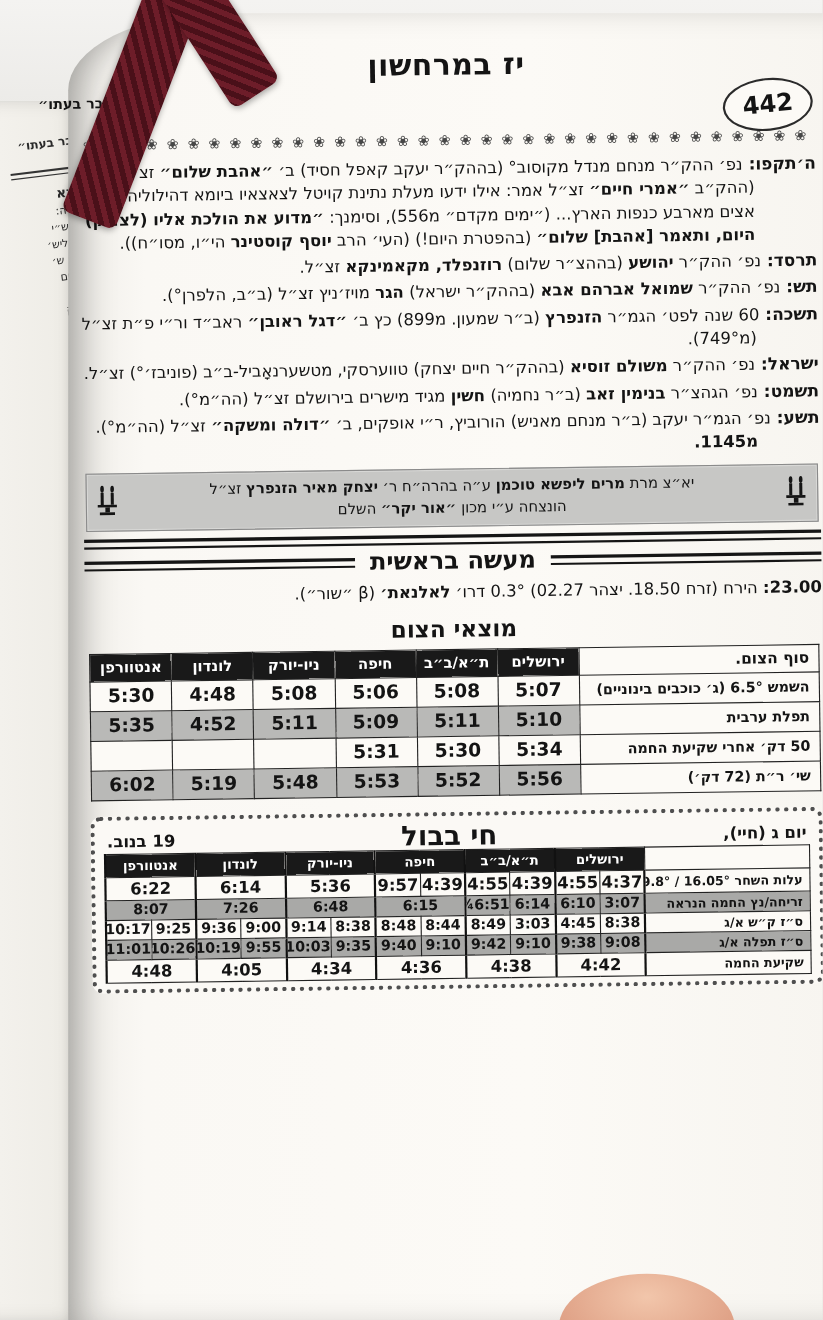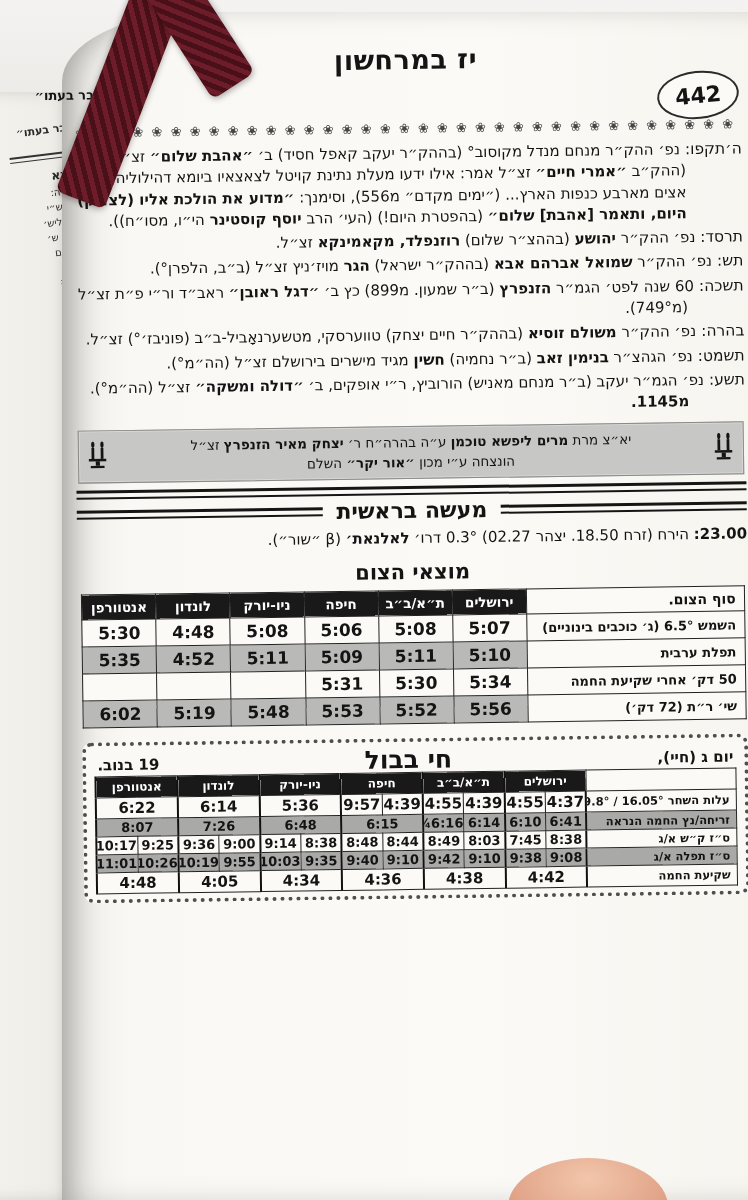--- a/index.html
+++ b/index.html
@@ -42,21 +42,21 @@
   .running-title{position:absolute;right:630px;top:8px;font-size:13px;font-weight:bold;white-space:nowrap;}
   .page-oval{position:absolute;left:586px;top:0;width:78px;height:44px;border:2px solid #2b2b2b;
              border-radius:50%;display:flex;align-items:center;justify-content:center;
              font-size:22px;font-weight:bold;transform:rotate(-5deg);background:#fcfaf6;}
   .garland{white-space:nowrap;overflow:hidden;text-align:center;color:#474747;
            font-size:13px;letter-spacing:2px;margin:0 4px 6px;}
 
   
   .entries{direction:rtl;text-align:right;}
   .entry{font-size:15px;line-height:1.42;padding-right:56px;text-indent:-56px;margin:0 0 2px;}
-  .entry .lead{font-weight:normal;font-size:15.5px;}
+  .entry .lead{font-weight:bold;font-size:15.5px;}
   .b{font-weight:bold;}
 
   
   .memorial{direction:rtl;display:flex;align-items:center;gap:6px;background:#c7c7c5;
             border:1px solid #8a8a8a;box-shadow:0 0 0 1px #d8d8d6 inset;
             padding:5px 8px;margin:9px 2px 7px;}
   .mem-lines{flex:1;text-align:center;font-size:13.5px;line-height:1.55;}
   .candles{flex:0 0 auto;}
 
   
@@ -141,21 +141,21 @@
         <span class="page-oval">442</span>
       </div>
 
       <div class="garland" id="garland">❀ ❀ ❀ ❀ ❀ ❀ ❀ ❀ ❀ ❀ ❀ ❀ ❀ ❀ ❀ ❀ ❀ ❀ ❀ ❀ ❀ ❀ ❀ ❀ ❀ ❀ ❀ ❀ ❀ ❀ ❀ ❀ ❀ ❀ ❀ ❀ ❀ ❀ ❀ ❀ ❀ ❀ ❀ ❀ ❀ ❀</div>
 
       <div class="entries" id="entries">
           <div class="entry"><span class="lead">ה׳תקפו: </span><span>נפ׳ ההק״ר מנחם מנדל מקוסוב° (בההק״ר יעקב קאפל חסיד) ב׳ </span><span class="b">״אהבת שלום״</span><span> זצ״ל (ההק״ב </span><span class="b">״אמרי חיים״</span><span> זצ״ל אמר: אילו ידעו מעלת נתינת קויטל לצאצאיו ביומא דהילוליה, היו אצים מארבע כנפות הארץ... (״ימים מקדם״ מ556), וסימנך: </span><span class="b">״מדוע את הולכת אליו (לצדיק) היום, ותאמר [אהבת] שלום״</span><span> (בהפטרת היום!) (העי׳ הרב </span><span class="b">יוסף קוסטינר</span><span> הי״ו, מסו״ח)).</span></div>
           <div class="entry"><span class="lead">תרסד: </span><span>נפ׳ ההק״ר </span><span class="b">יהושע</span><span> (בההצ״ר שלום) </span><span class="b">רוזנפלד, מקאמינקא</span><span> זצ״ל.</span></div>
           <div class="entry"><span class="lead">תש: </span><span>נפ׳ ההק״ר </span><span class="b">שמואל אברהם אבא</span><span> (בההק״ר ישראל) </span><span class="b">הגר</span><span> מויז׳ניץ זצ״ל (ב״ב, הלפרן°).</span></div>
           <div class="entry"><span class="lead">תשכה: </span><span>60 שנה לפט׳ הגמ״ר </span><span class="b">הזנפרץ</span><span> (ב״ר שמעון. מ899) כץ ב׳ </span><span class="b">״דגל ראובן״</span><span> ראב״ד ור״י פ״ת זצ״ל (מ749°).</span></div>
-          <div class="entry"><span class="lead">בהרה: </span><span>נפ׳ ההק״ר </span><span class="b">משולם זוסיא</span><span> (בההק״ר חיים יצחק) טווערסקי, מטשערנאָביל-ב״ב (פוניבז׳°) זצ״ל.</span></div>
+          <div class="entry"><span class="lead">ישראל: </span><span>נפ׳ ההק״ר </span><span class="b">משולם זוסיא</span><span> (בההק״ר חיים יצחק) טווערסקי, מטשערנאָביל-ב״ב (פוניבז׳°) זצ״ל.</span></div>
           <div class="entry"><span class="lead">תשמט: </span><span>נפ׳ הגהצ״ר </span><span class="b">בנימין זאב</span><span> (ב״ר נחמיה) </span><span class="b">חשין</span><span> מגיד מישרים בירושלם זצ״ל (הה״מ°).</span></div>
           <div class="entry"><span class="lead">תשע: </span><span>נפ׳ הגמ״ר יעקב (ב״ר מנחם מאניש) הורוביץ, ר״י אופקים, ב׳ </span><span class="b">״דולה ומשקה״</span><span> זצ״ל (הה״מ°). </span><span class="b">מ1145.</span></div>
         </div>
 
       <div class="memorial">
         <span class="candles">
           <svg viewBox="0 0 24 32" width="22" height="30">
               <g fill="#151515">
                 <rect x="5" y="9" width="3" height="12"></rect>
                 <rect x="15" y="9" width="3" height="12"></rect>
@@ -301,34 +301,34 @@
                 <td colspan="1">4:39</td>
                 <td class="cb" colspan="1">4:55</td>
                 <td colspan="1">4:39</td>
                 <td class="cb" colspan="1">9:57</td>
                 <td class="cb" colspan="2">5:36</td>
                 <td class="cb" colspan="2">6:14</td>
                 <td class="cb" colspan="2">6:22</td>
               </tr>
               <tr class="shade">
                 <th>זריחה/נץ החמה הנראה</th>
-                <td colspan="1">6:41</td>
+                <td colspan="1">3:07</td>
                 <td class="cb" colspan="1">6:10</td>
                 <td colspan="1">6:14</td>
-                <td class="cb" colspan="1">6:16¾</td>
+                <td class="cb" colspan="1">6:51¾</td>
                 <td class="cb" colspan="2">6:15</td>
                 <td class="cb" colspan="2">6:48</td>
                 <td class="cb" colspan="2">7:26</td>
                 <td class="cb" colspan="2">8:07</td>
               </tr>
               <tr>
                 <th>ס״ז ק״ש א/ג</th>
                 <td colspan="1">8:38</td>
-                <td class="cb" colspan="1">7:45</td>
-                <td colspan="1">8:03</td>
+                <td class="cb" colspan="1">4:45</td>
+                <td colspan="1">3:03</td>
                 <td class="cb" colspan="1">8:49</td>
                 <td colspan="1">8:44</td>
                 <td class="cb" colspan="1">8:48</td>
                 <td colspan="1">8:38</td>
                 <td class="cb" colspan="1">9:14</td>
                 <td colspan="1">9:00</td>
                 <td class="cb" colspan="1">9:36</td>
                 <td colspan="1">9:25</td>
                 <td class="cb" colspan="1">10:17</td>
               </tr>

